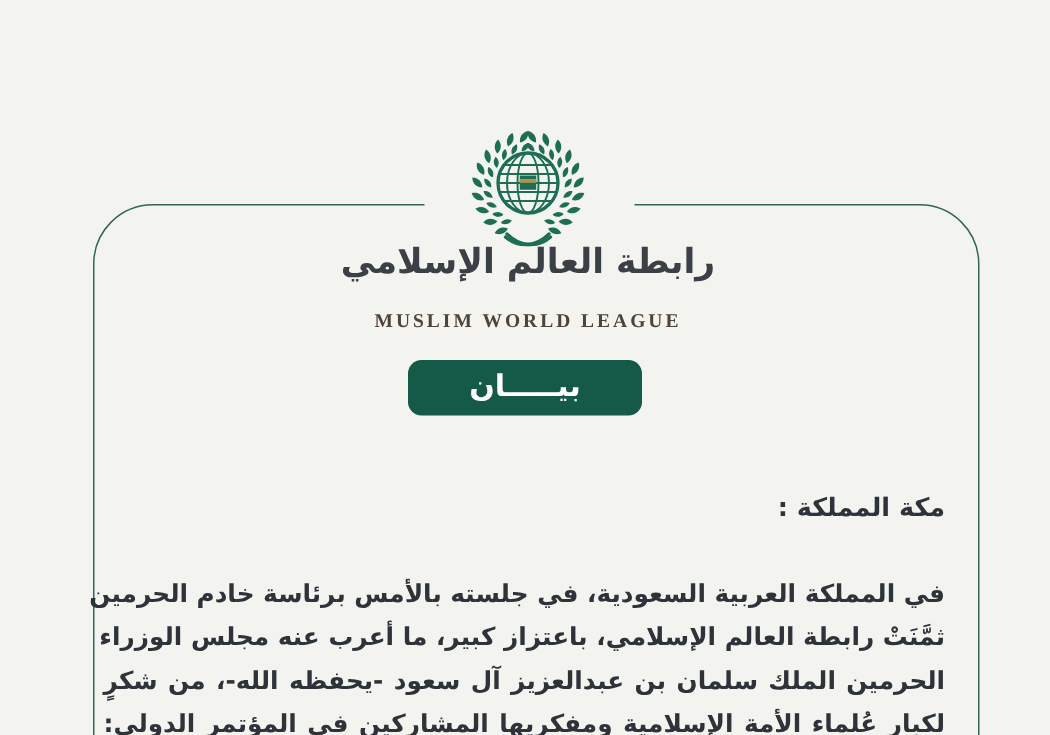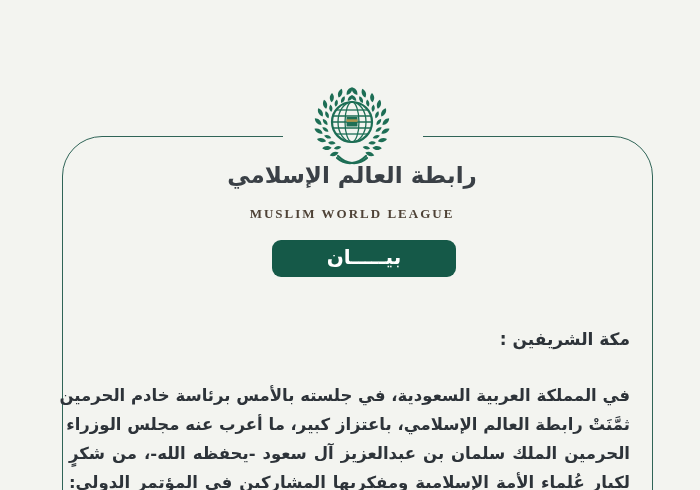--- a/index.html
+++ b/index.html
@@ -67,21 +67,21 @@
     font-weight: bold;
     letter-spacing: 2px;
     color: #4f4337;
     z-index: 2;
   }
   
   .banner {
     position: absolute;
     left: 272px;
     top: 240px;
-    width: 184px;
+    width: 156px;
     height: 37px;
     background: #155948;
     border-radius: 9px;
     display: flex;
     align-items: center;
     justify-content: center;
     z-index: 2;
   }
   .banner-text {
     color: #ffffff;
@@ -178,20 +178,20 @@
   <rect x="41.5" y="35.3" width="11" height="2.6" fill="#ac9550"></rect>
 </svg>
 
 <div class="logo-ar">رابطة العالم الإسلامي</div>
 <div class="logo-en">MUSLIM WORLD LEAGUE</div>
 
 <div class="banner">
   <span class="banner-text">بيـــــان</span>
 </div>
 
-<div class="location-heading">مكة الشريفين :</div>
+<div class="location-heading">مكة المملكة :</div>
 
 <div class="paragraph">
   <div class="line">في المملكة العربية السعودية، في جلسته بالأمس برئاسة خادم الحرمين</div>
   <div class="line">ثمَّنَتْ رابطة العالم الإسلامي، باعتزاز كبير، ما أعرب عنه مجلس الوزراء</div>
   <div class="line">الحرمين الملك سلمان بن عبدالعزيز آل سعود -يحفظه الله-، من شكرٍ</div>
   <div class="line">لكبار عُلماء الأمة الإسلامية ومفكريها المشاركين في المؤتمر الدولي:</div>
 </div>
 
 </body></html>

